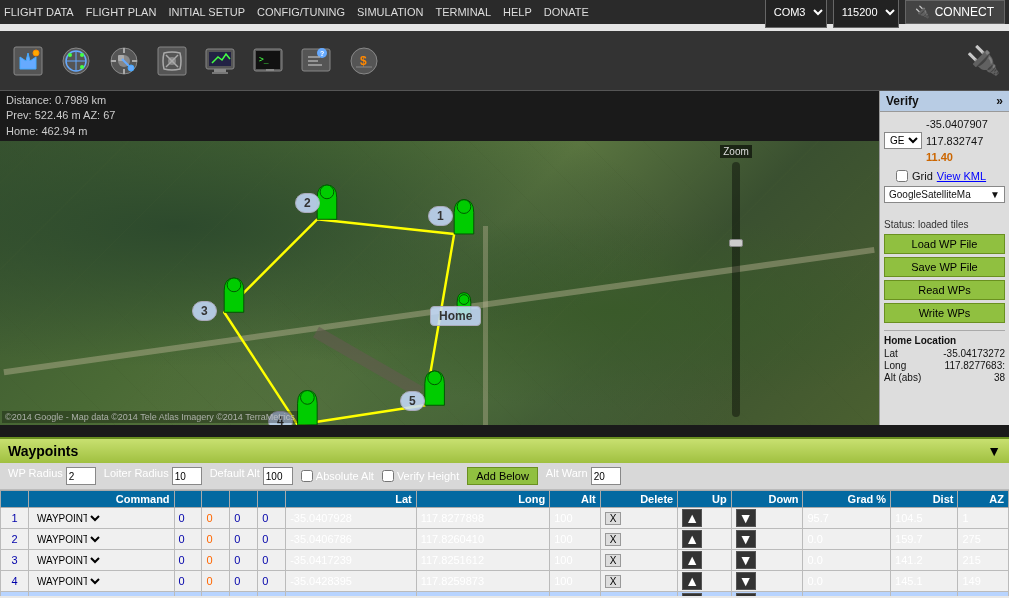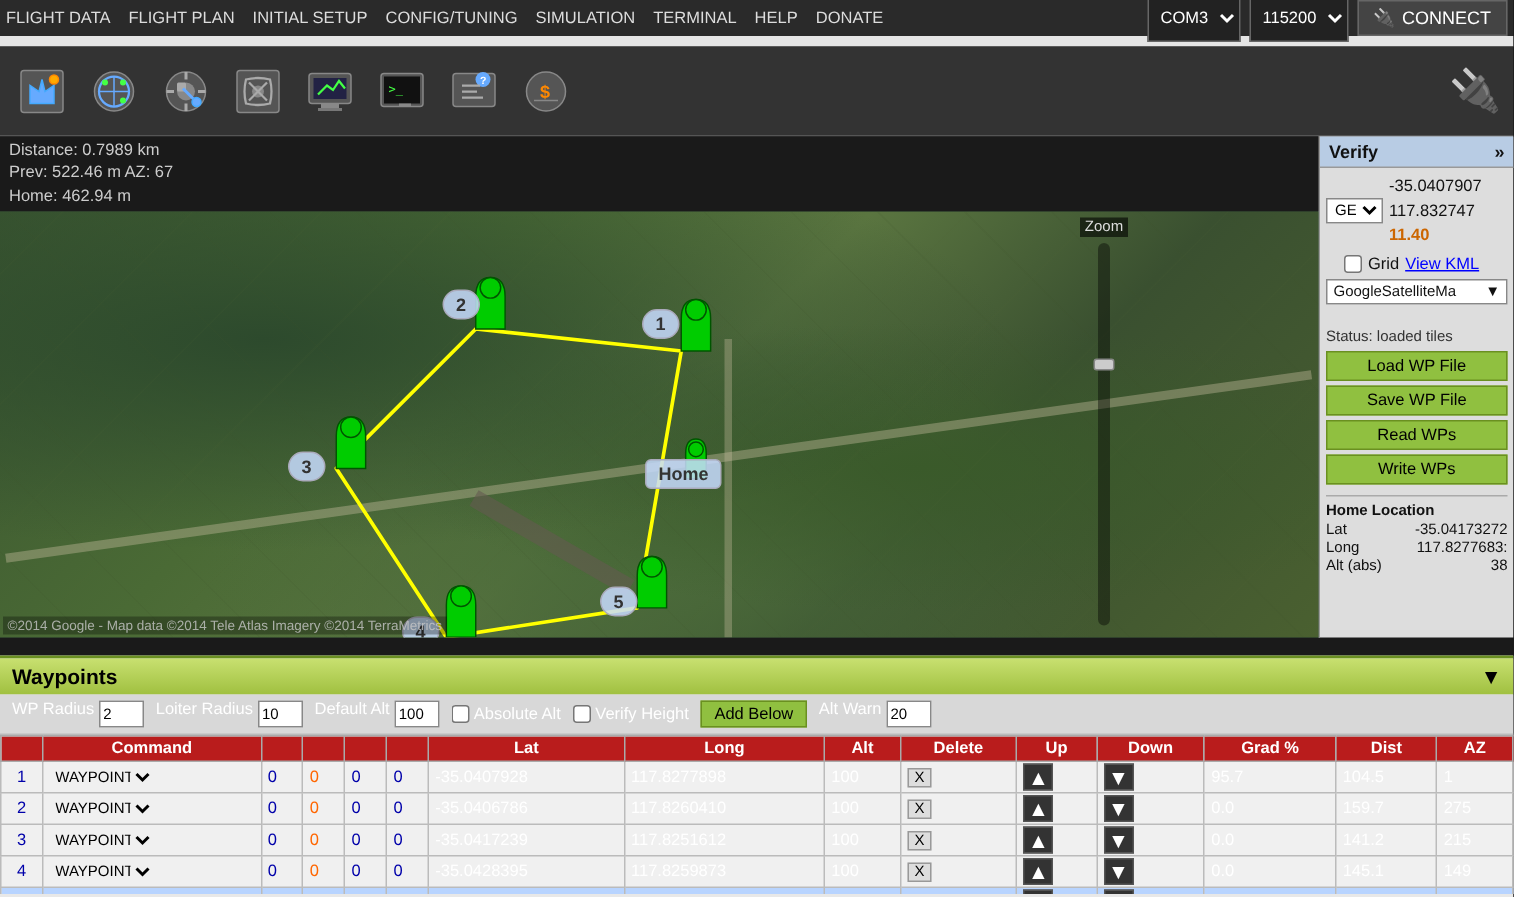--- a/index.html
+++ b/index.html
@@ -338,24 +338,24 @@
       overflow-x: auto;
       overflow-y: auto;
       height: calc(170px - 28px - 28px - 8px);
     }
     .wp-table {
       width: 100%;
       border-collapse: collapse;
       font-size: 11px;
     }
     .wp-table th {
-      background: #b91c1c;
+      background: #0369a1;
       border: 1px solid #aaa;
       padding: 2px 4px;
-      text-align: center;
+      text-align: right;
       white-space: nowrap;
       font-weight: bold;
     }
     .wp-table td {
       border: 1px solid #bbb;
       padding: 1px 4px;
       white-space: nowrap;
       background: #f0f0f0;
     }
     .wp-table tr.selected td { background: #b8d4ff; }

